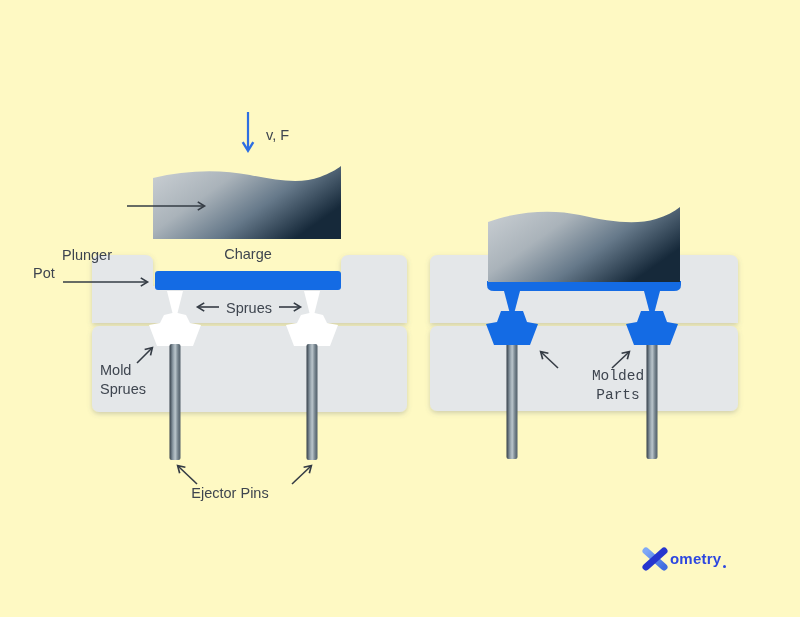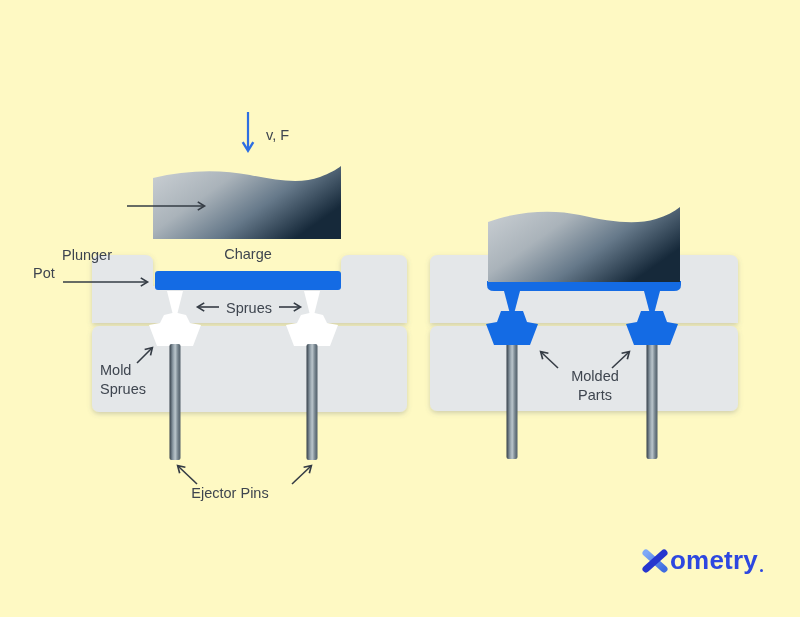--- a/index.html
+++ b/index.html
@@ -10,21 +10,21 @@
   .stage svg.scene{position:absolute;left:0;top:0;}
   .label{
     position:absolute;font-size:14.5px;line-height:1.3;color:#3e454f;
     white-space:pre-line;
   }
   .centered{transform:translateX(-50%);text-align:center;}
   .logo{
     position:absolute;left:641px;top:545px;display:flex;align-items:center;gap:1px;
   }
   .logo .wordmark{
-    font-size:26px;font-weight:bold;color:#2d47e0;letter-spacing:0.2px;
+    font-size:15px;font-weight:bold;color:#2d47e0;letter-spacing:0.2px;
     font-family:"Liberation Sans", sans-serif;
   }
   .logo-dot{
     width:3px;height:3px;background:#2d47e0;border-radius:50%;
     align-self:flex-end;margin:0 0 4px 1px;
   }
 </style>
 </head>
 <body>
 
@@ -120,21 +120,21 @@
 
   <div class="label" style="left:33px;top:264px;">Pot</div>
 
   <div class="label centered" style="left:249px;top:299px;">Sprues</div>
 
   <div class="label" style="left:100px;top:361px;">Mold
 Sprues</div>
 
   <div class="label centered" style="left:230px;top:484px;">Ejector Pins</div>
 
-  <div class="label centered" style="left:595px;top:367px;">Molded
+  <div class="label centered" style="left:618px;top:367px;font-family:Liberation Mono, monospace;">Molded
 Parts</div>
 
   <div class="logo">
     <svg width="28" height="27" viewBox="0 0 28 27">
       <line x1="5" y1="6" x2="23" y2="22" stroke="url(#gradXLight)" stroke-width="7" stroke-linecap="round"></line>
       <line x1="23" y1="6" x2="5" y2="22" stroke="#2636ce" stroke-width="7" stroke-linecap="round"></line>
     </svg>
     <span class="wordmark">ometry</span>
     <span class="logo-dot"></span>
   </div>

